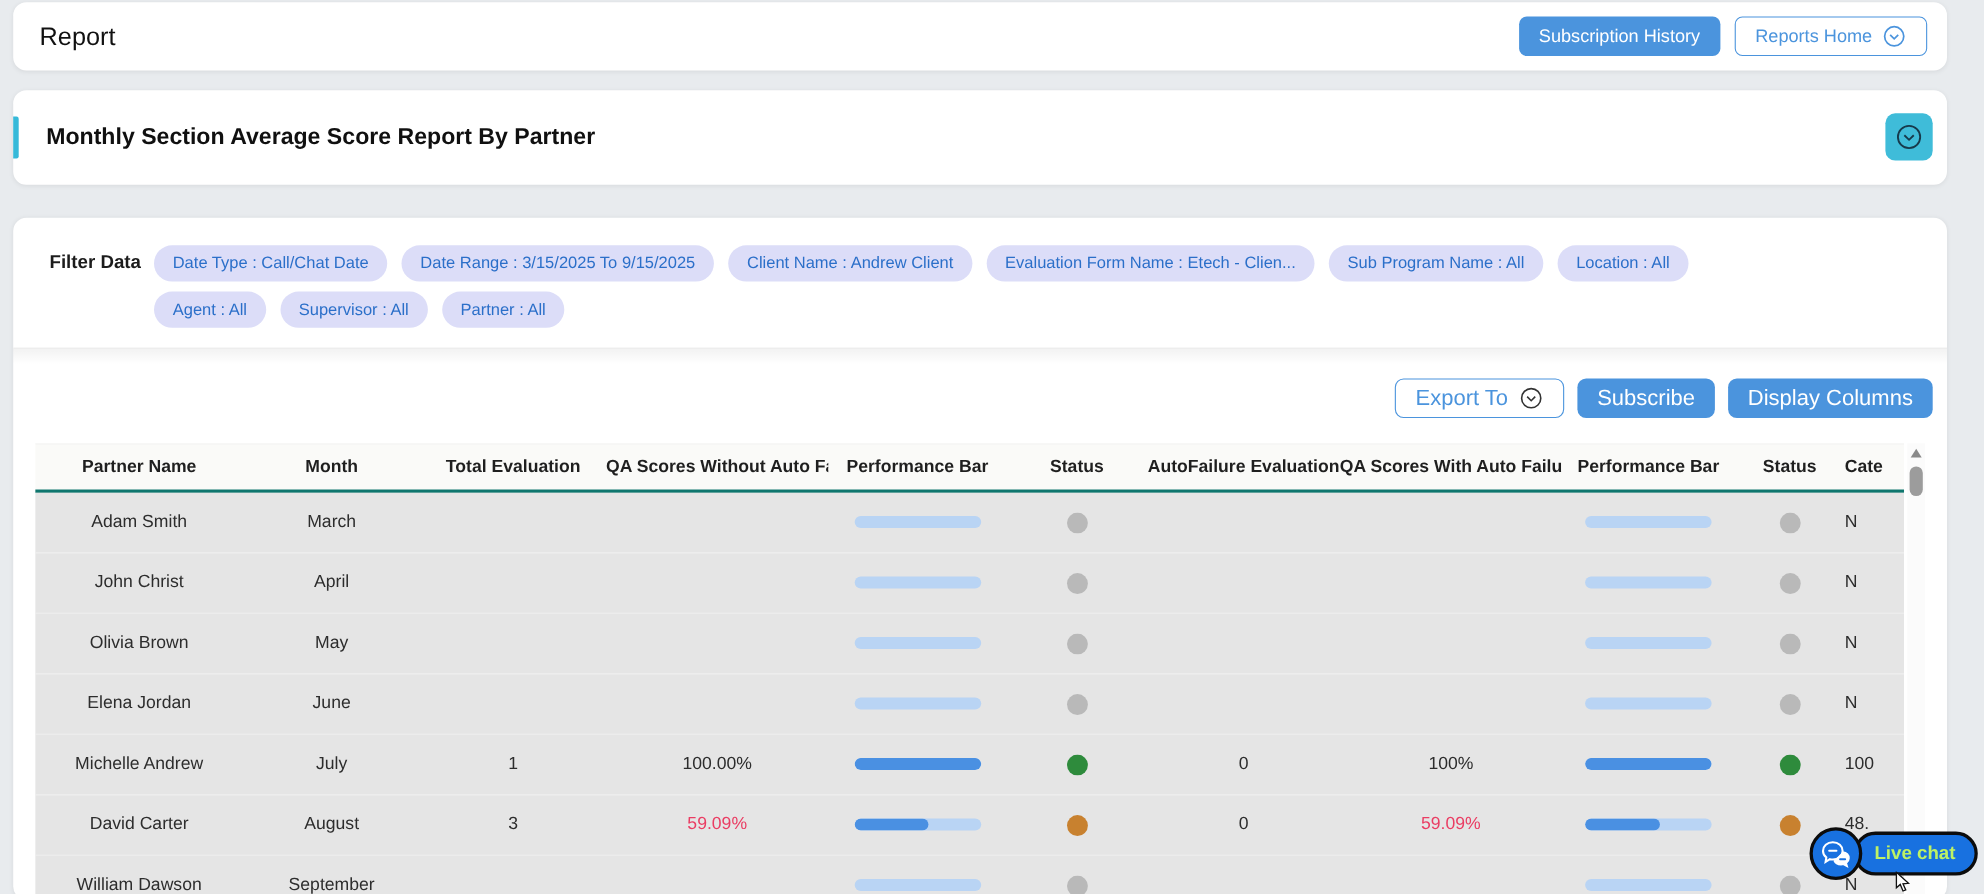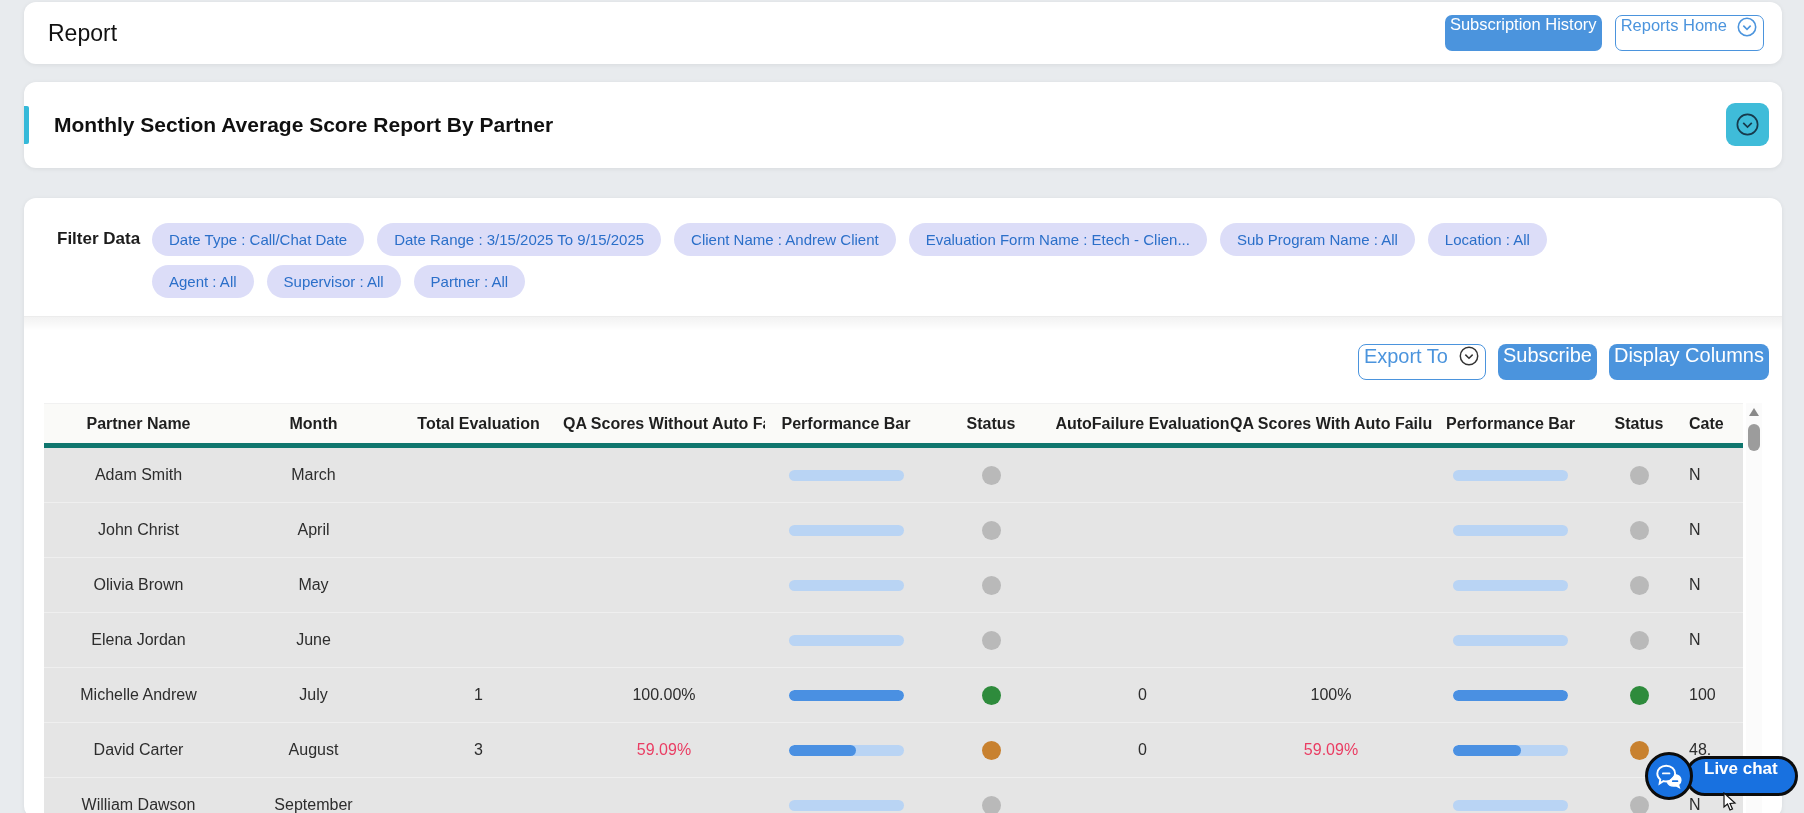--- a/index.html
+++ b/index.html
@@ -8,28 +8,27 @@
     background: #e8ebee;
     font-family: "Liberation Sans", sans-serif;
     color: #2d2d2d;
     position: relative;
   }
   .card {
     position: absolute;
     background: #ffffff;
     border-radius: 12px;
     box-shadow: 0 1px 5px rgba(0,0,0,0.07);
-    margin-left: 12px;
   }
 
   
   .top-card { left: 12px; top: 2px; width: 1758px; height: 62px; display: flex; align-items: center; }
   .page-title { font-size: 23px; font-weight: 500; color: #111; margin-left: 24px; }
   .top-actions { margin-left: auto; margin-right: 18px; display: flex; gap: 13px; align-items: center; }
-  .btn { font-size: 16.5px; border-radius: 7px; height: 36px; display: inline-flex; align-items: flex-start; justify-content: center; padding: 0 5px; cursor: pointer; border: none; font-family: inherit; }
+  .btn { font-size: 16.5px; border-radius: 7px; height: 36px; display: inline-flex; align-items: center; justify-content: center; padding: 0 18px; cursor: pointer; border: none; font-family: inherit; }
   .btn-primary { background: #4b94dd; color: #ffffff; }
   .btn-outline { background: #ffffff; color: #4b94dd; border: 1px solid #4b94dd; gap: 9px; }
   .chev-circle { width: 22px; height: 22px; display: inline-block; }
 
   
   .report-card { left: 12px; top: 82px; width: 1758px; height: 86px; }
   .accent-bar { position: absolute; left: 0; top: 24px; width: 5px; height: 38px; background: #35b9d9; border-radius: 0 2px 2px 0; }
   .report-title { position: absolute; left: 30px; top: 0; height: 86px; display: flex; align-items: center; font-size: 21px; font-weight: 700; color: #101010; }
   .collapse-btn { position: absolute; right: 13px; top: 21px; width: 43px; height: 43px; border-radius: 9px; background: #3fbcd9; border: none; display: flex; align-items: center; justify-content: center; cursor: pointer; }
 
@@ -43,40 +42,40 @@
   .chip-row-2 { top: 67px; }
   .chip { background: #dcddf8; color: #2b6fc9; font-size: 15px; padding: 8px 17px; border-radius: 17px; white-space: nowrap; cursor: pointer; }
 
   .toolbar { position: absolute; top: 146px; right: 13px; display: flex; gap: 12px; align-items: center; }
   .toolbar .btn { font-size: 20px; border-radius: 8px; }
   .btn-export { gap: 10px; }
 
   
   .table-wrap { position: absolute; left: 20px; top: 205px; width: 1699px; overflow: hidden; }
   .tr { display: flex; align-items: center; height: 55px; border-bottom: 1px solid #efefef; background: #e5e5e5; }
-  .thead { height: 45px; background: #fafaf8; border-top: 1px solid #f1f1f1; border-bottom: 5px solid #0f766e; font-weight: 700; font-size: 15px; color: #1f1f1f; }
+  .thead { height: 45px; background: #fafaf8; border-top: 1px solid #f1f1f1; border-bottom: 3px solid #0f766e; font-weight: 700; font-size: 15px; color: #1f1f1f; }
   .td, .th { text-align: center; font-size: 16px; overflow: hidden; white-space: nowrap; flex: none; }
   .c1 { width: 189px; } .c2 { width: 161px; } .c3 { width: 169px; }
   .c4 { width: 202px; } .c5 { width: 162px; } .c6 { width: 128px; }
   .c7 { width: 175px; } .c8 { width: 202px; } .c9 { width: 157px; }
   .c10 { width: 100px; } .c11 { width: 54px; text-align: left; }
   .red { color: #ea3d63; }
   .bar { display: inline-block; position: relative; width: 115px; height: 11px; border-radius: 6px; background: #b9d4f4; overflow: hidden; vertical-align: middle; }
   .bar .fill { position: absolute; left: 0; top: 0; height: 100%; border-radius: 6px; background: #4a90e2; }
   .dot { display: inline-block; width: 19px; height: 19px; border-radius: 50%; vertical-align: middle; }
 
   
   .vscroll { position: absolute; left: 1722px; top: 205px; width: 16px; height: 410px; background: #fbfbfb; }
   .vscroll .arrow-up { position: absolute; left: 3px; top: 5px; width: 0; height: 0; border-left: 5px solid transparent; border-right: 5px solid transparent; border-bottom: 8px solid #8a8a8a; cursor: pointer; }
   .vscroll .thumb { position: absolute; left: 2px; top: 21px; width: 12px; height: 27px; border-radius: 6px; background: #9c9c9c; cursor: pointer; }
 
   
   .livechat { position: absolute; left: 1645px; top: 752px; display: flex; align-items: center; cursor: pointer; }
   .livechat-badge { width: 48px; height: 48px; border-radius: 50%; background: #1871e0; border: 3px solid #0c0c0c; display: flex; align-items: center; justify-content: center; position: relative; z-index: 2; }
-  .livechat-pill { margin-left: -8px; background: #1871e0; border: 3px solid #0c0c0c; border-radius: 20px; height: 40px; display: flex; align-items: flex-start; padding: 0 17px 0 16px; color: #ffffff; font-weight: 700; font-size: 17px; white-space: nowrap; }
+  .livechat-pill { margin-left: -8px; background: #1871e0; border: 3px solid #0c0c0c; border-radius: 20px; height: 40px; display: flex; align-items: center; padding: 0 17px 0 16px; color: #bef264; font-weight: 700; font-size: 17px; white-space: nowrap; }
   .cursor { position: absolute; left: 1722px; top: 792px; z-index: 3; }
 </style>
 </head>
 <body>
 
 <div class="card top-card">
   <div class="page-title">Report</div>
   <div class="top-actions">
     <button class="btn btn-primary">
       <span>Subscription History</span>

